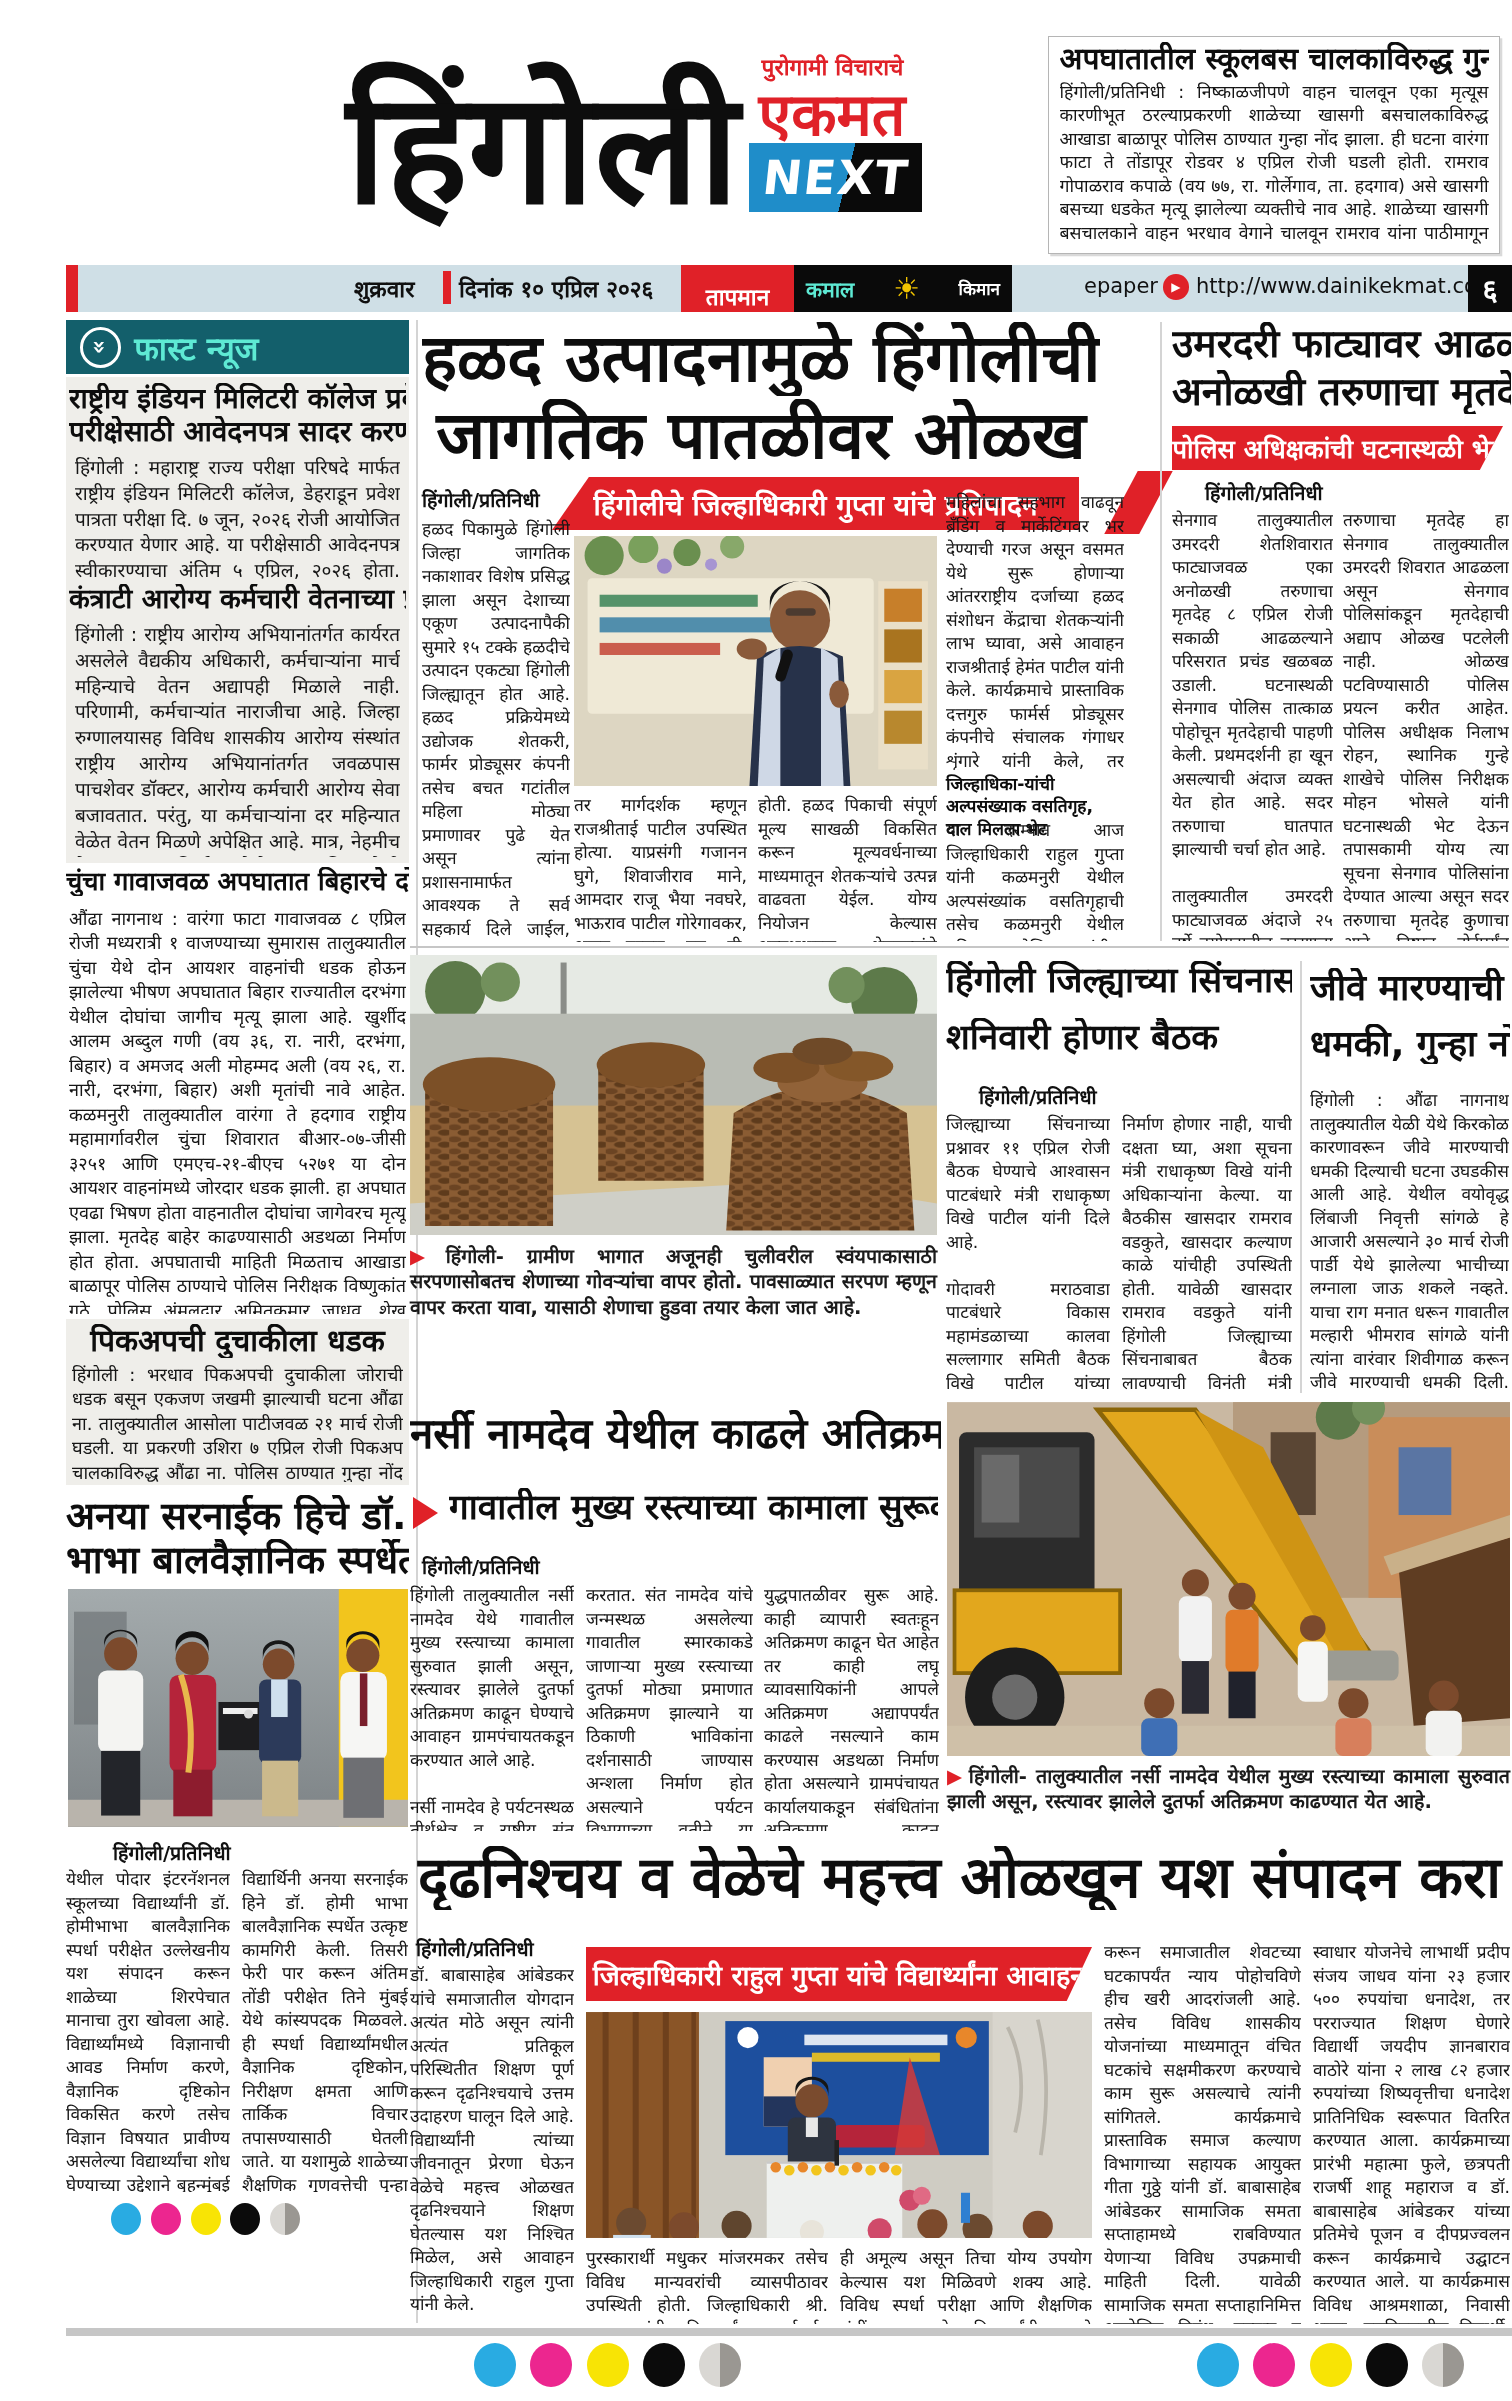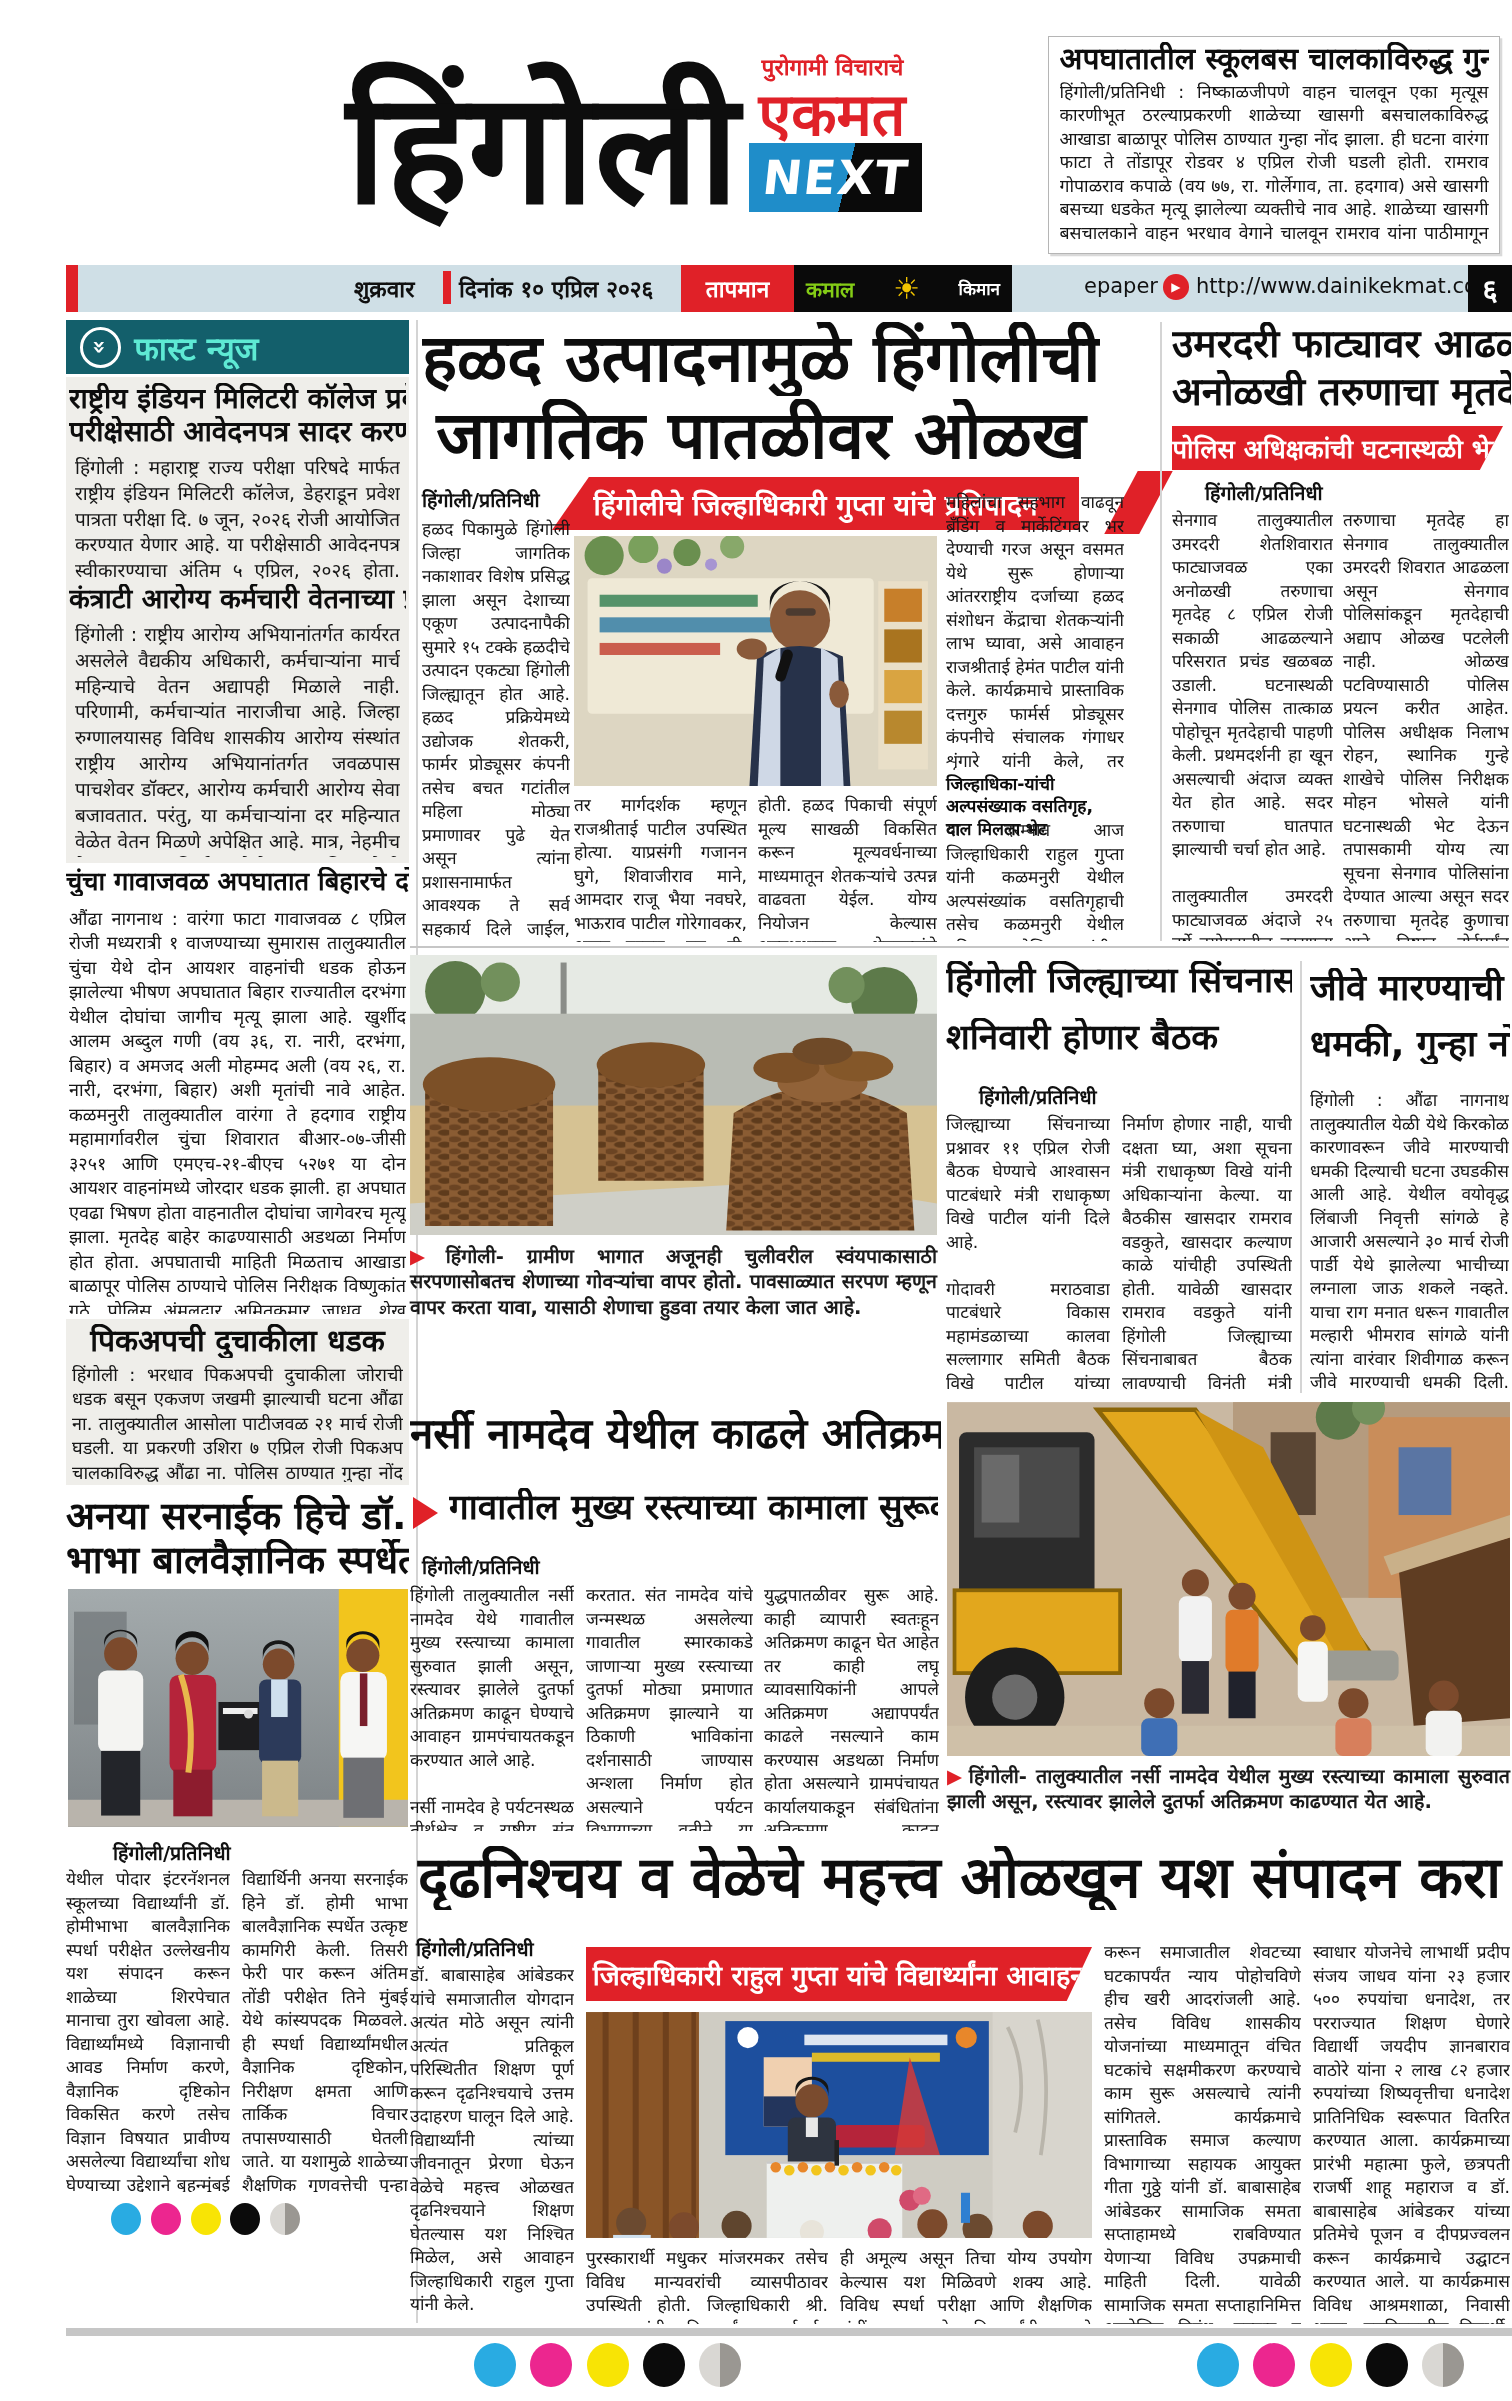--- a/index.html
+++ b/index.html
@@ -33,25 +33,25 @@
   <div class="abs" style="left:1048px;top:36px;width:452px;height:218px;border:1.5px solid #b5b5b5;box-shadow:2.3px 2.3px 0 #d9d9d9;background:#fff;padding:4.5px 10.5px;box-sizing:border-box;">
     <div class="h" style="font-size:30px;height:39px;">अपघातातील स्कूलबस चालकाविरुद्ध गुन्हा</div>
     <div class="t" style="font-size:17.7px;height:164px;line-height:1.33;">हिंगोली/प्रतिनिधी : निष्काळजीपणे वाहन चालवून एका मृत्यूस कारणीभूत ठरल्याप्रकरणी शाळेच्या खासगी बसचालकाविरुद्ध आखाडा बाळापूर पोलिस ठाण्यात गुन्हा नोंद झाला. ही घटना वारंगा फाटा ते तोंडापूर रोडवर ४ एप्रिल रोजी घडली होती. रामराव गोपाळराव कपाळे (वय ७७, रा. गोर्लेगाव, ता. हदगाव) असे खासगी बसच्या धडकेत मृत्यू झालेल्या व्यक्तीचे नाव आहे. शाळेच्या खासगी बसचालकाने वाहन भरधाव वेगाने चालवून रामराव यांना पाठीमागून जोराची धडक दिली. यात त्यांचा मृत्यू झाल्याचे तक्रारीत म्हटले आहे. चंद्रकांत बालाजी पारडकर (रा. कुर्तडी, ता. कळमनुरी) यांच्या फिर्यादीवरून एमएच ०२ एक्सए १४८२ च्या चालकाविरुद्ध आखाडा बाळापूर पोलिस ठाण्यात गुन्हा नोंद झाला आहे.</div>
   </div>
 
   <div class="abs" style="left:66px;top:265px;width:1402px;height:47px;background:#cfdfe6;"></div>
   <div class="abs" style="left:66px;top:265px;width:12px;height:47px;background:#e02128;"></div>
   <div class="abs" style="left:354px;top:273px;font-size:22.6px;font-weight:800;color:#101010;">शुक्रवार</div>
   <div class="abs" style="left:443px;top:271px;width:7.5px;height:33px;background:#e02128;"></div>
   <div class="abs" style="left:459px;top:273px;font-size:22.6px;font-weight:800;color:#101010;white-space:nowrap;">दिनांक १० एप्रिल २०२६</div>
-  <div class="abs" style="left:681px;top:265px;width:113px;height:47px;background:#e02128;display:flex;align-items:center;justify-content:center;">
+  <div class="abs" style="left:681px;top:265px;width:113px;height:47px;background:#e02128;display:flex;align-items:flex-end;justify-content:center;">
     <span style="color:#fff;font-weight:800;font-size:22.6px;">तापमान</span>
   </div>
   <div class="abs" style="left:794px;top:265px;width:218px;height:47px;background:#0a0a0a;display:flex;align-items:center;justify-content:space-between;padding:0 12px;box-sizing:border-box;">
-    <span style="color:#84cc16;font-weight:700;font-size:21px;">कमाल</span>
+    <span style="color:#5eead4;font-weight:700;font-size:21px;">कमाल</span>
     <span style="color:#f2c400;font-size:30px;">☀</span>
     <span style="color:#fff;font-weight:700;font-size:17px;">किमान</span>
   </div>
   <div class="abs" style="left:1084px;top:274px;font-size:21px;color:#111;">epaper</div>
   <div class="abs" style="left:1163px;top:274px;width:25.6px;height:25.6px;border-radius:50%;background:#e02128;display:flex;align-items:center;justify-content:center;">
     <span style="color:#fff;font-size:12px;">▶</span>
   </div>
   <div class="abs" style="left:1196px;top:274px;font-size:21px;color:#111;white-space:nowrap;">http://www.dainikekmat.com</div>
   <div class="abs" style="left:1468px;top:265px;width:44px;height:47px;background:#0a0a0a;display:flex;align-items:center;justify-content:center;">
     <span style="color:#fff;font-size:29px;font-weight:700;">६</span>

